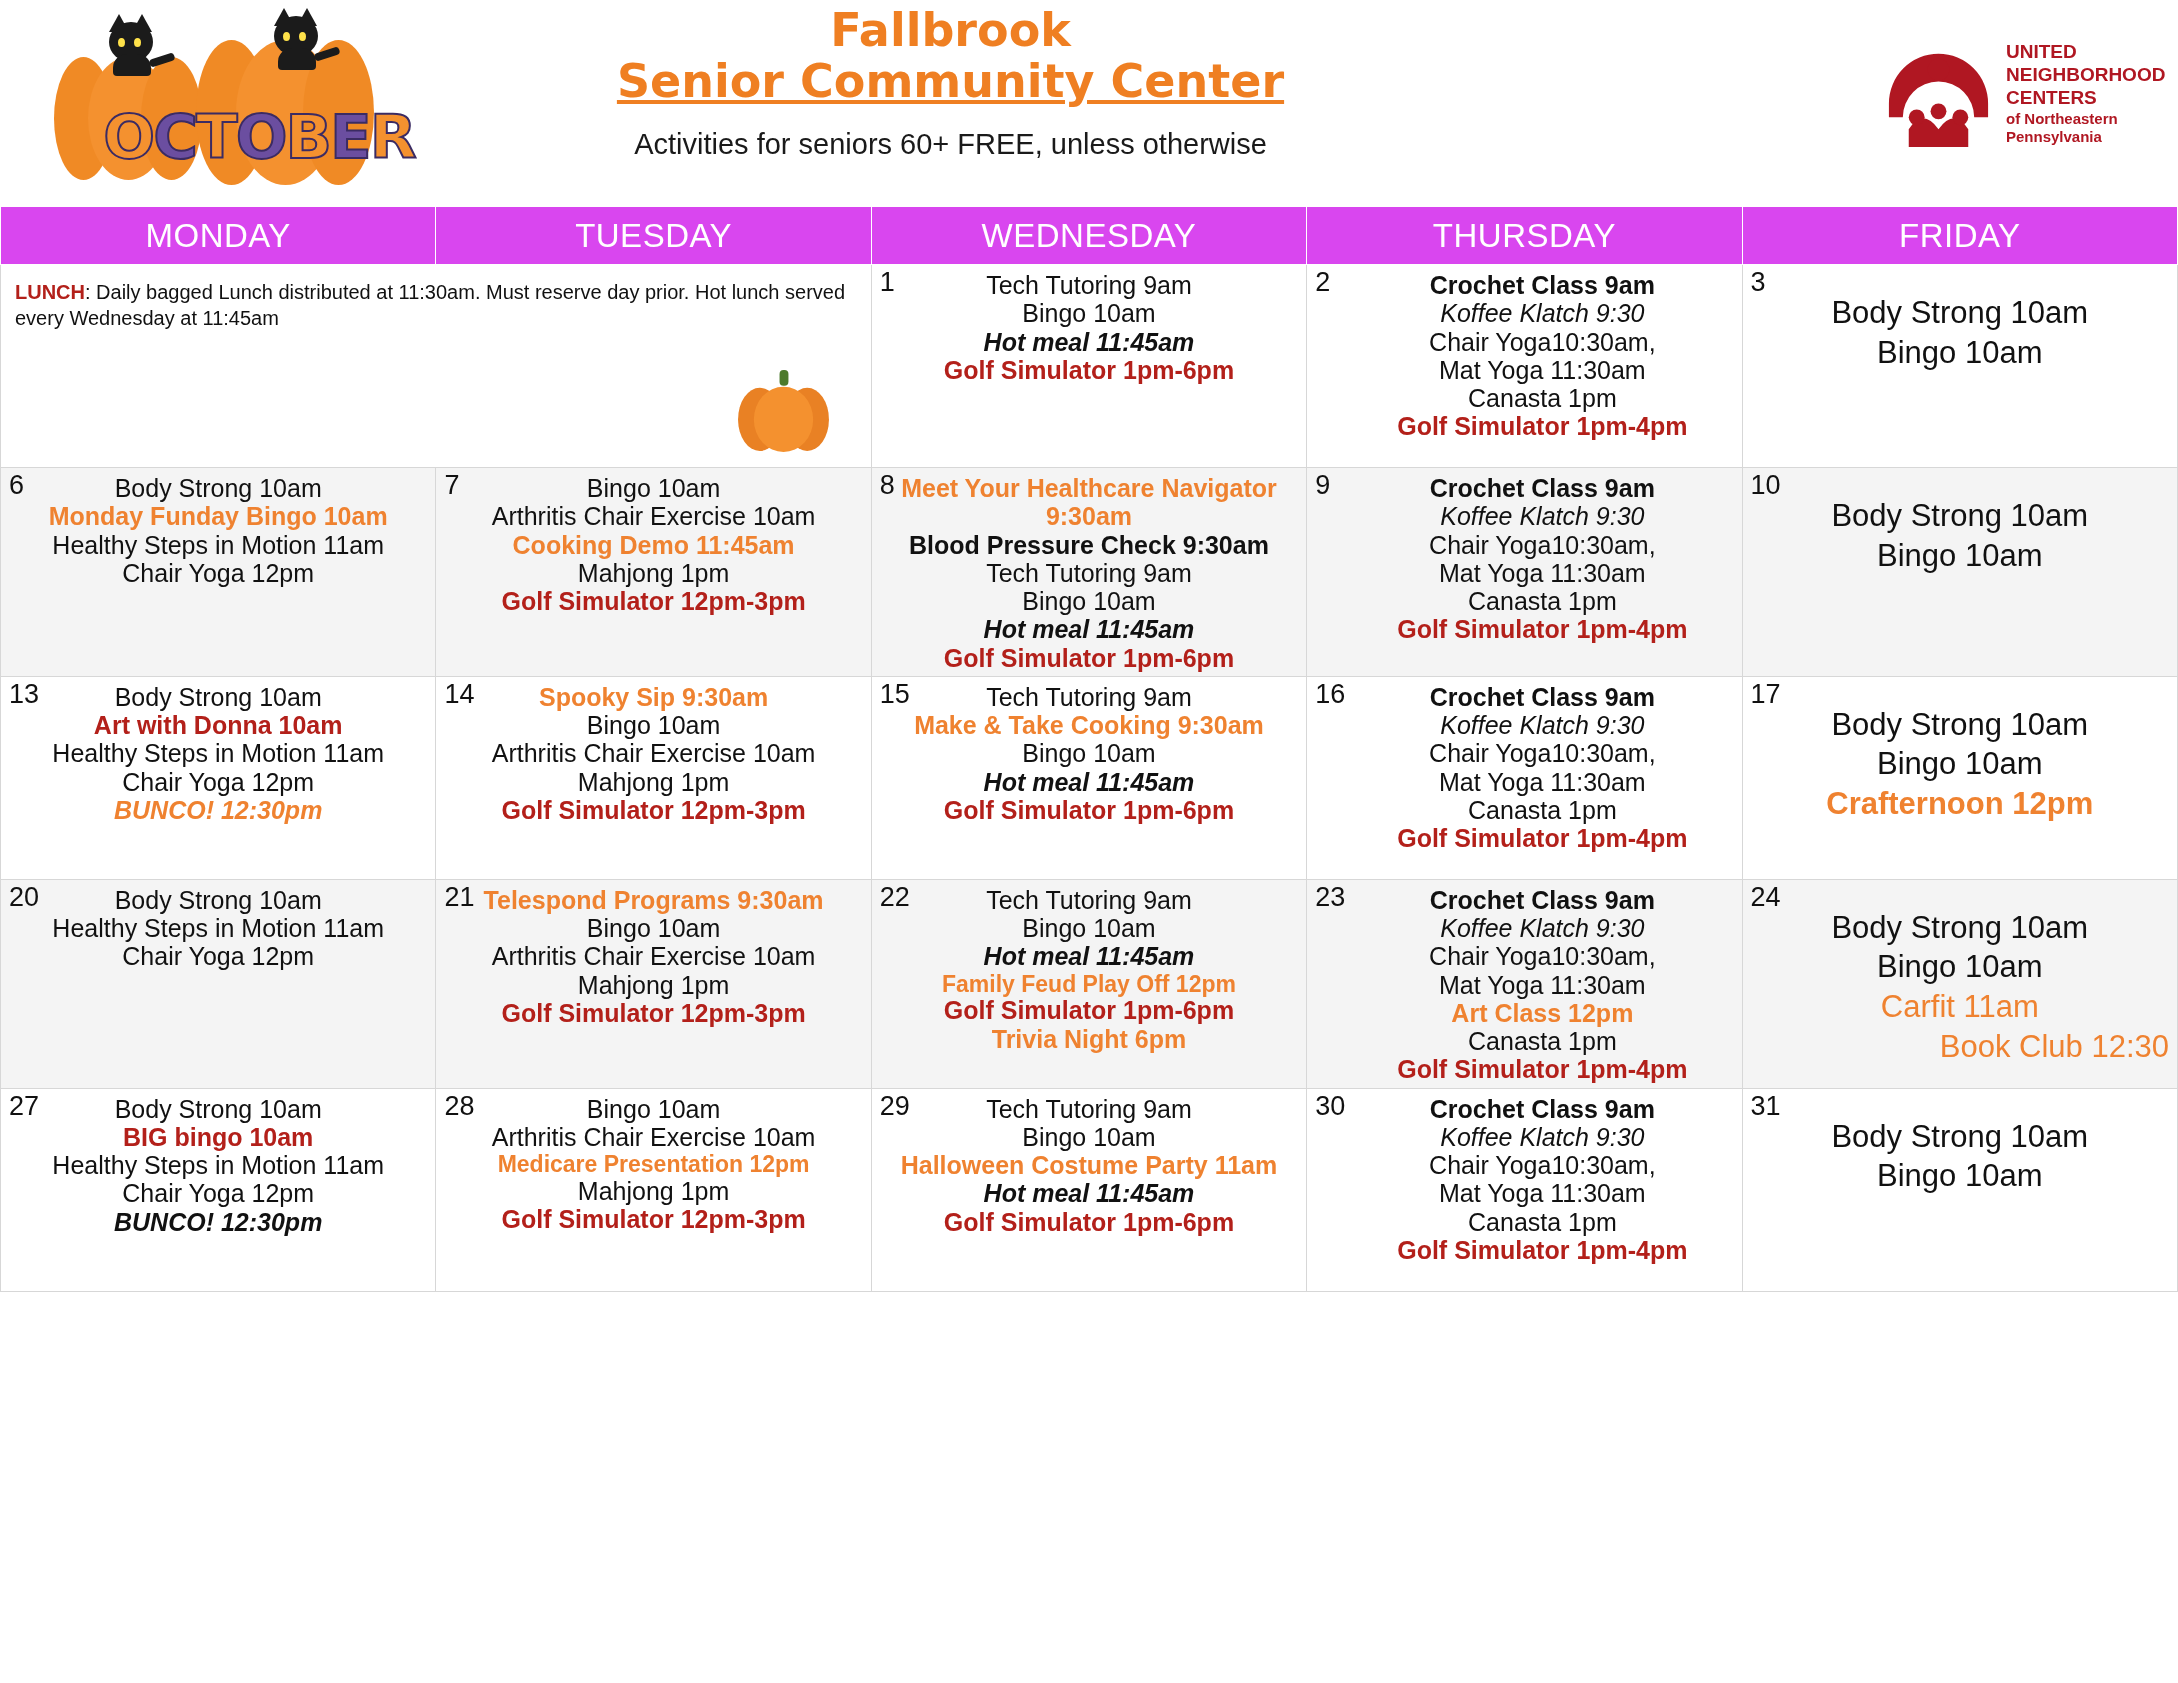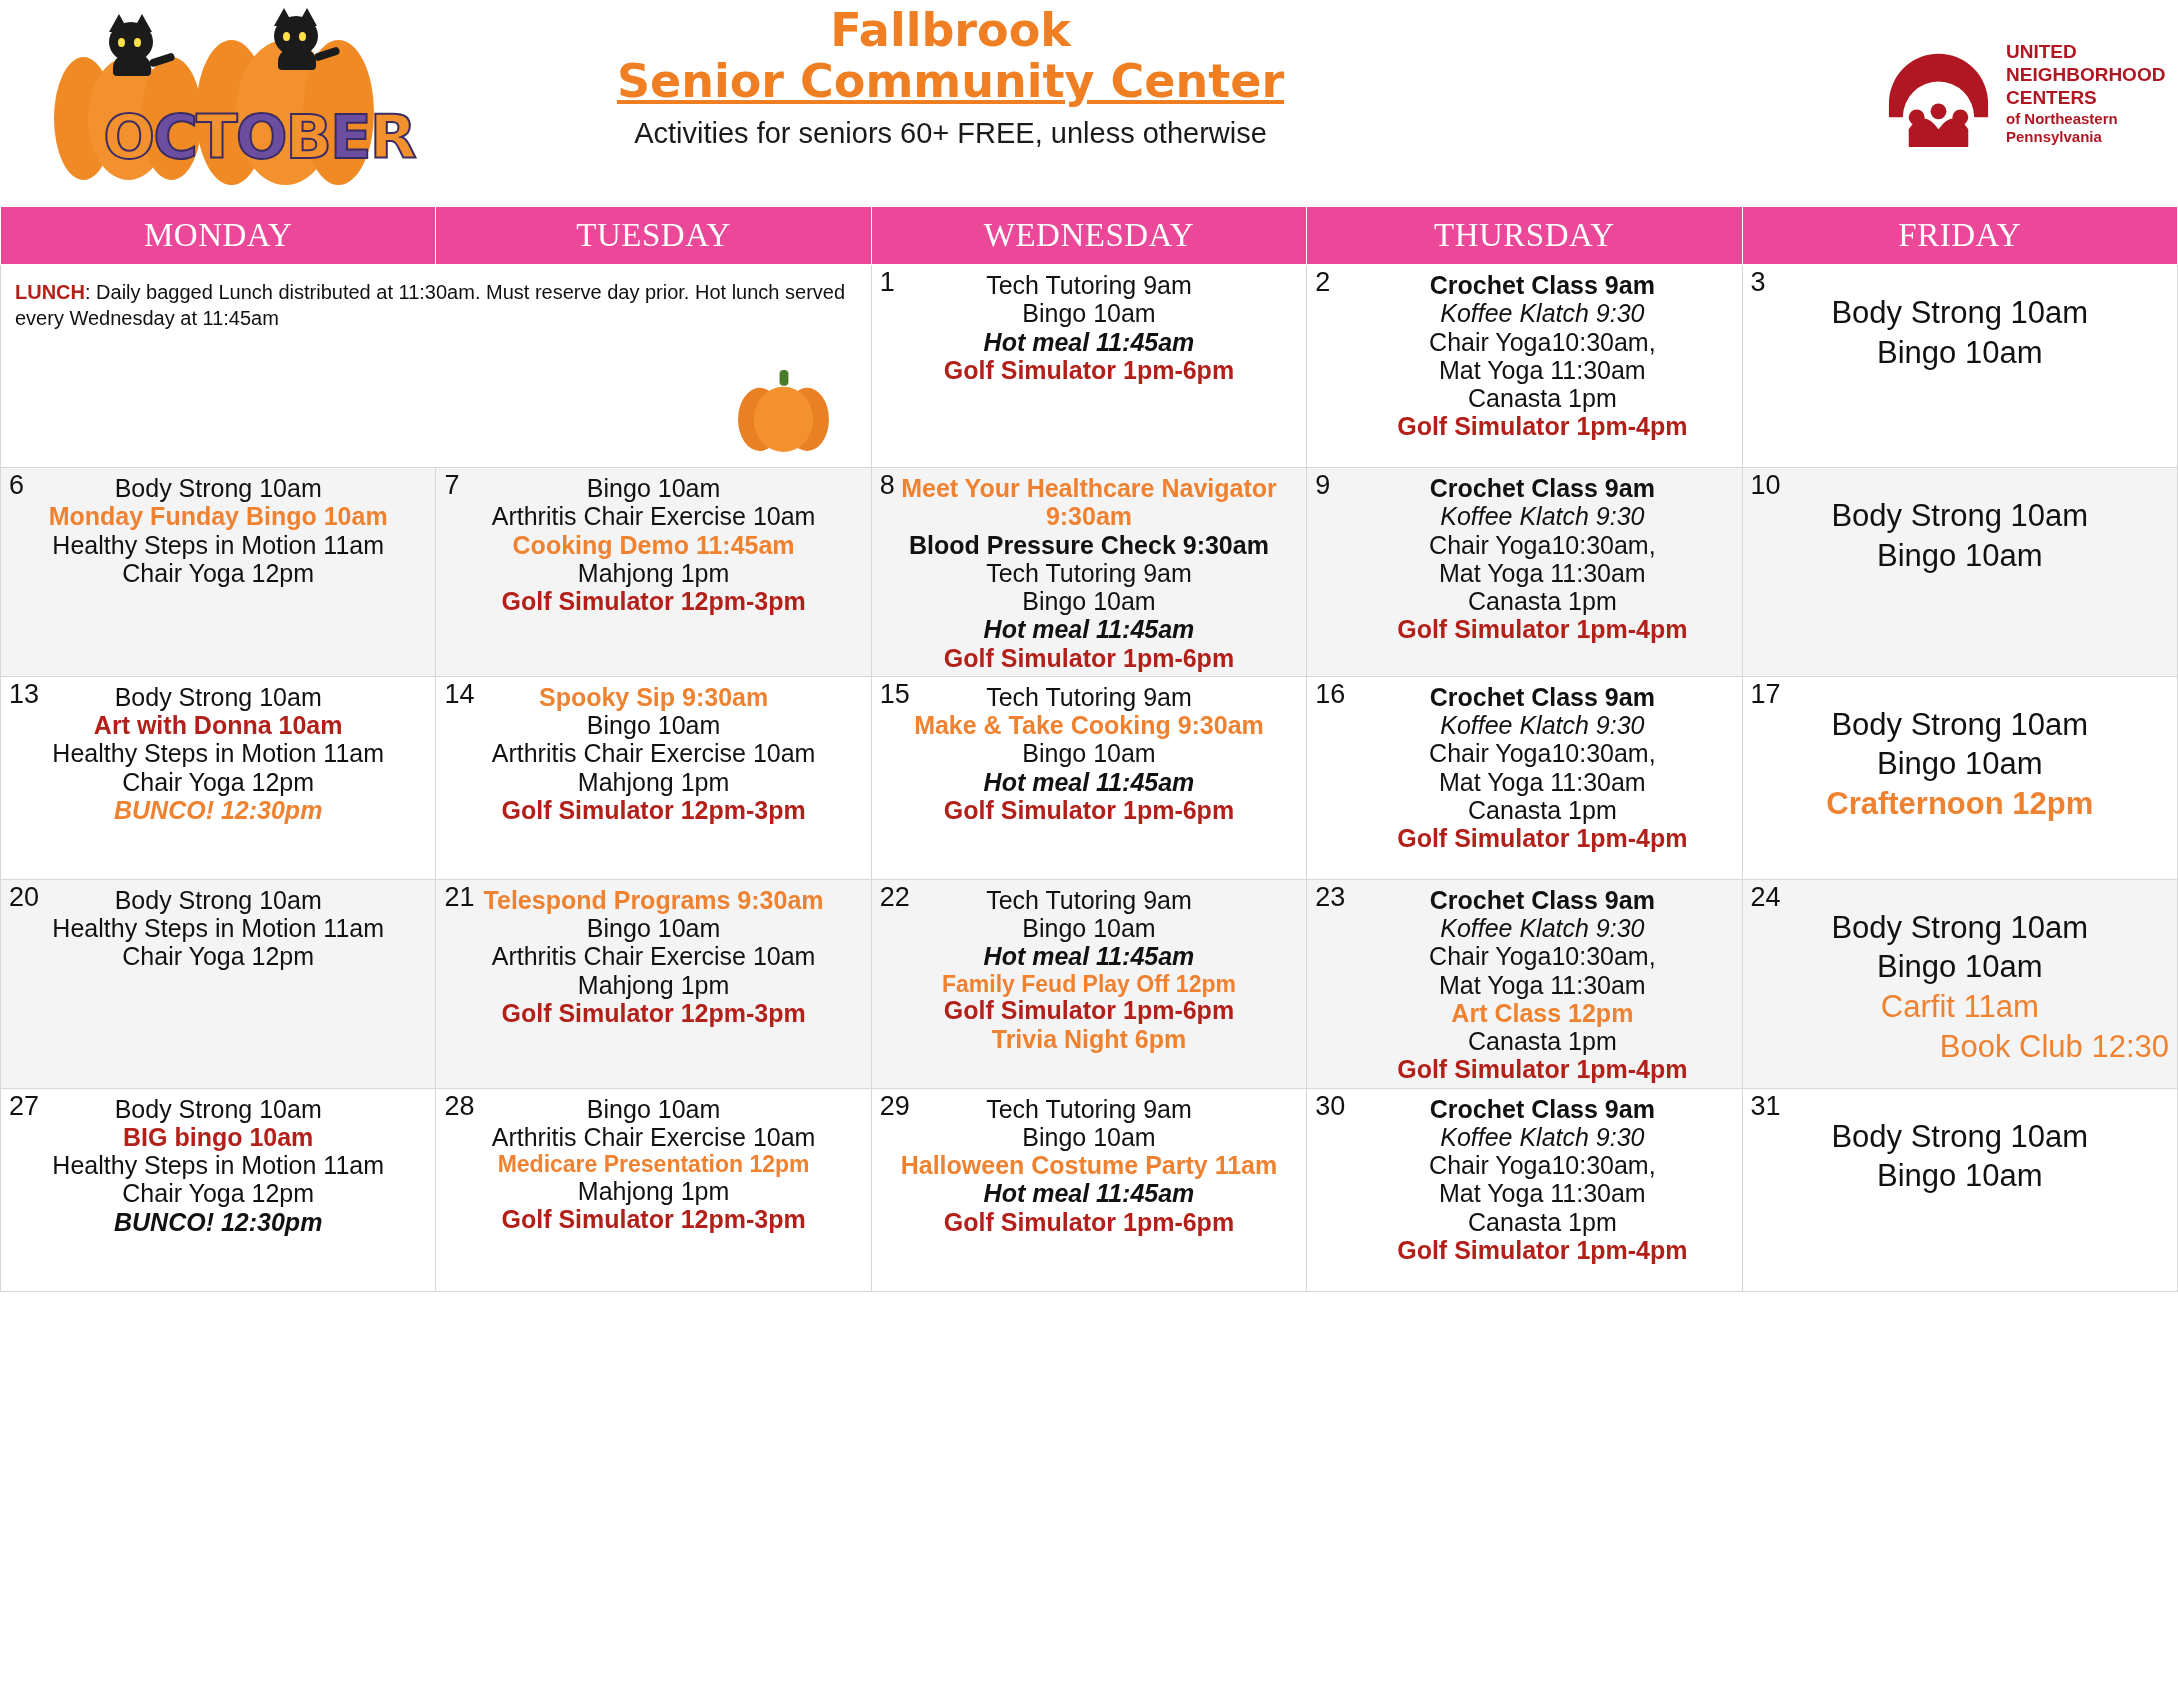--- a/index.html
+++ b/index.html
@@ -33,35 +33,35 @@
   .cat .body { position:absolute; left:12px; top:42px; width:38px; height:22px; background:#1b1b1b; border-radius:14px 14px 4px 4px; }
   .cat .tail { position:absolute; left:48px; top:44px; width:26px; height:8px; background:#1b1b1b; border-radius:6px; transform:rotate(-18deg); }
 
   .pk { position:absolute; }
   .pk .lobe { position:absolute; top:0; border-radius:50%; background:#f08a25; }
   .pk .stem { position:absolute; width:12px; height:22px; background:#4c7a2b; border-radius:4px; }
 
   .title-block { position:absolute; left:515px; top:6px; width:871px; text-align:center; }
   .title1 { font-family:"DejaVu Sans", sans-serif; font-size:46px; font-weight:bold; color:#ef7f22; line-height:1.08; }
   .title2 { font-family:"DejaVu Sans", sans-serif; font-size:46px; font-weight:bold; color:#ef7f22; line-height:1.1;text-decoration:underline; }
-  .subtitle { font-size:29px; color:#1a1a1a; margin-top:11px; }
+  .subtitle { font-size:29px; color:#1a1a1a; margin-top:22px; }
 
   .address { position:absolute; left:1475px; top:28px; width:337px; text-align:center; font-size:26px; font-weight:bold; line-height:1.5; color:#111; }
 
   .logo { position:absolute; left:1879px; top:26px; width:267px; height:149px; }
   .logo-mark { position:absolute; left:0; top:8px; width:119px; height:121px; }
   .logo-text { position:absolute; left:127px; top:14px; width:149px; font-size:19px; font-weight:bold; color:#b01722; line-height:1.22; }
   .logo-text .small { font-size:15px; font-weight:bold; }
 
   
   table.cal { border-collapse:collapse; width:2178px; table-layout:fixed; }
   table.cal th {
-    background:#ec4899; color:#ffffff;
+    background:#d946ef; color:#ffffff;
     font-size:33px; font-weight:normal;
-    font-family:Liberation Serif, serif;
+    font-family:Liberation Sans, sans-serif;
     height:55px; border:1px solid #ffffff;
     letter-spacing:0.5px;
   }
   table.cal td {
     vertical-align:top; border:1px solid #d7d7d7;
     height:202px; padding:0; position:relative;
   }
   .daynum { position:absolute; left:8px; top:2px; font-size:27px; color:#111; }
   .cell-inner { padding:6px 8px 4px 8px; text-align:center; }
   .ev { font-size:25px; line-height:1.13; color:#111; }

